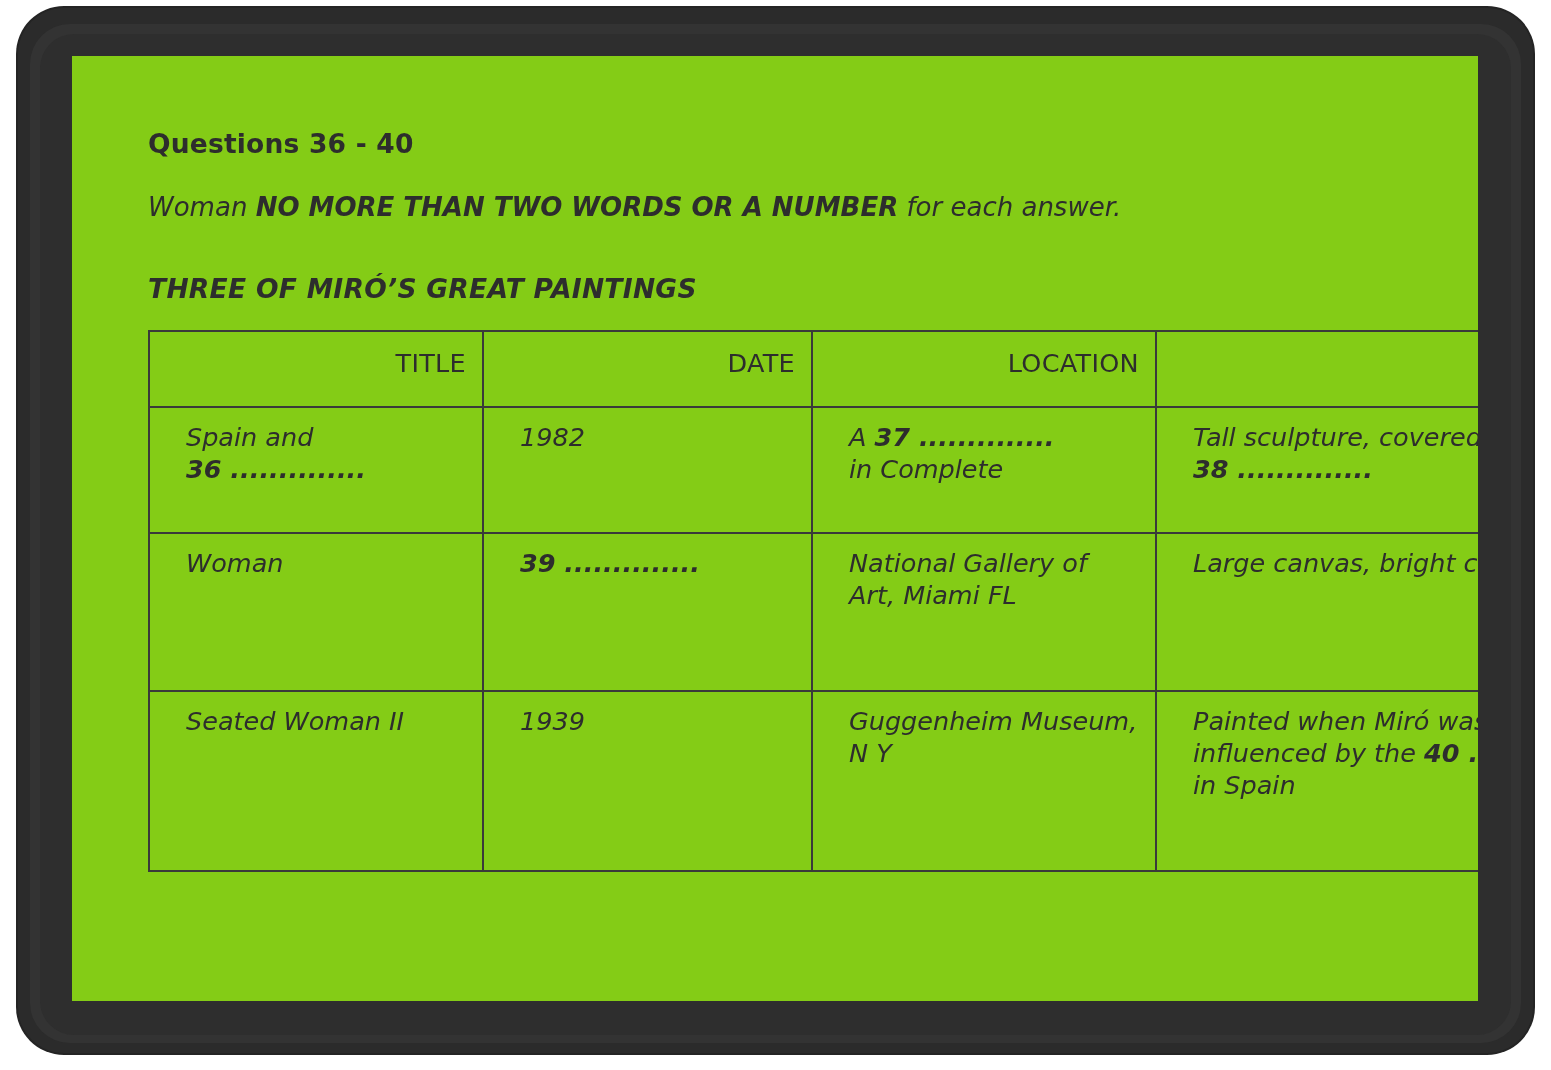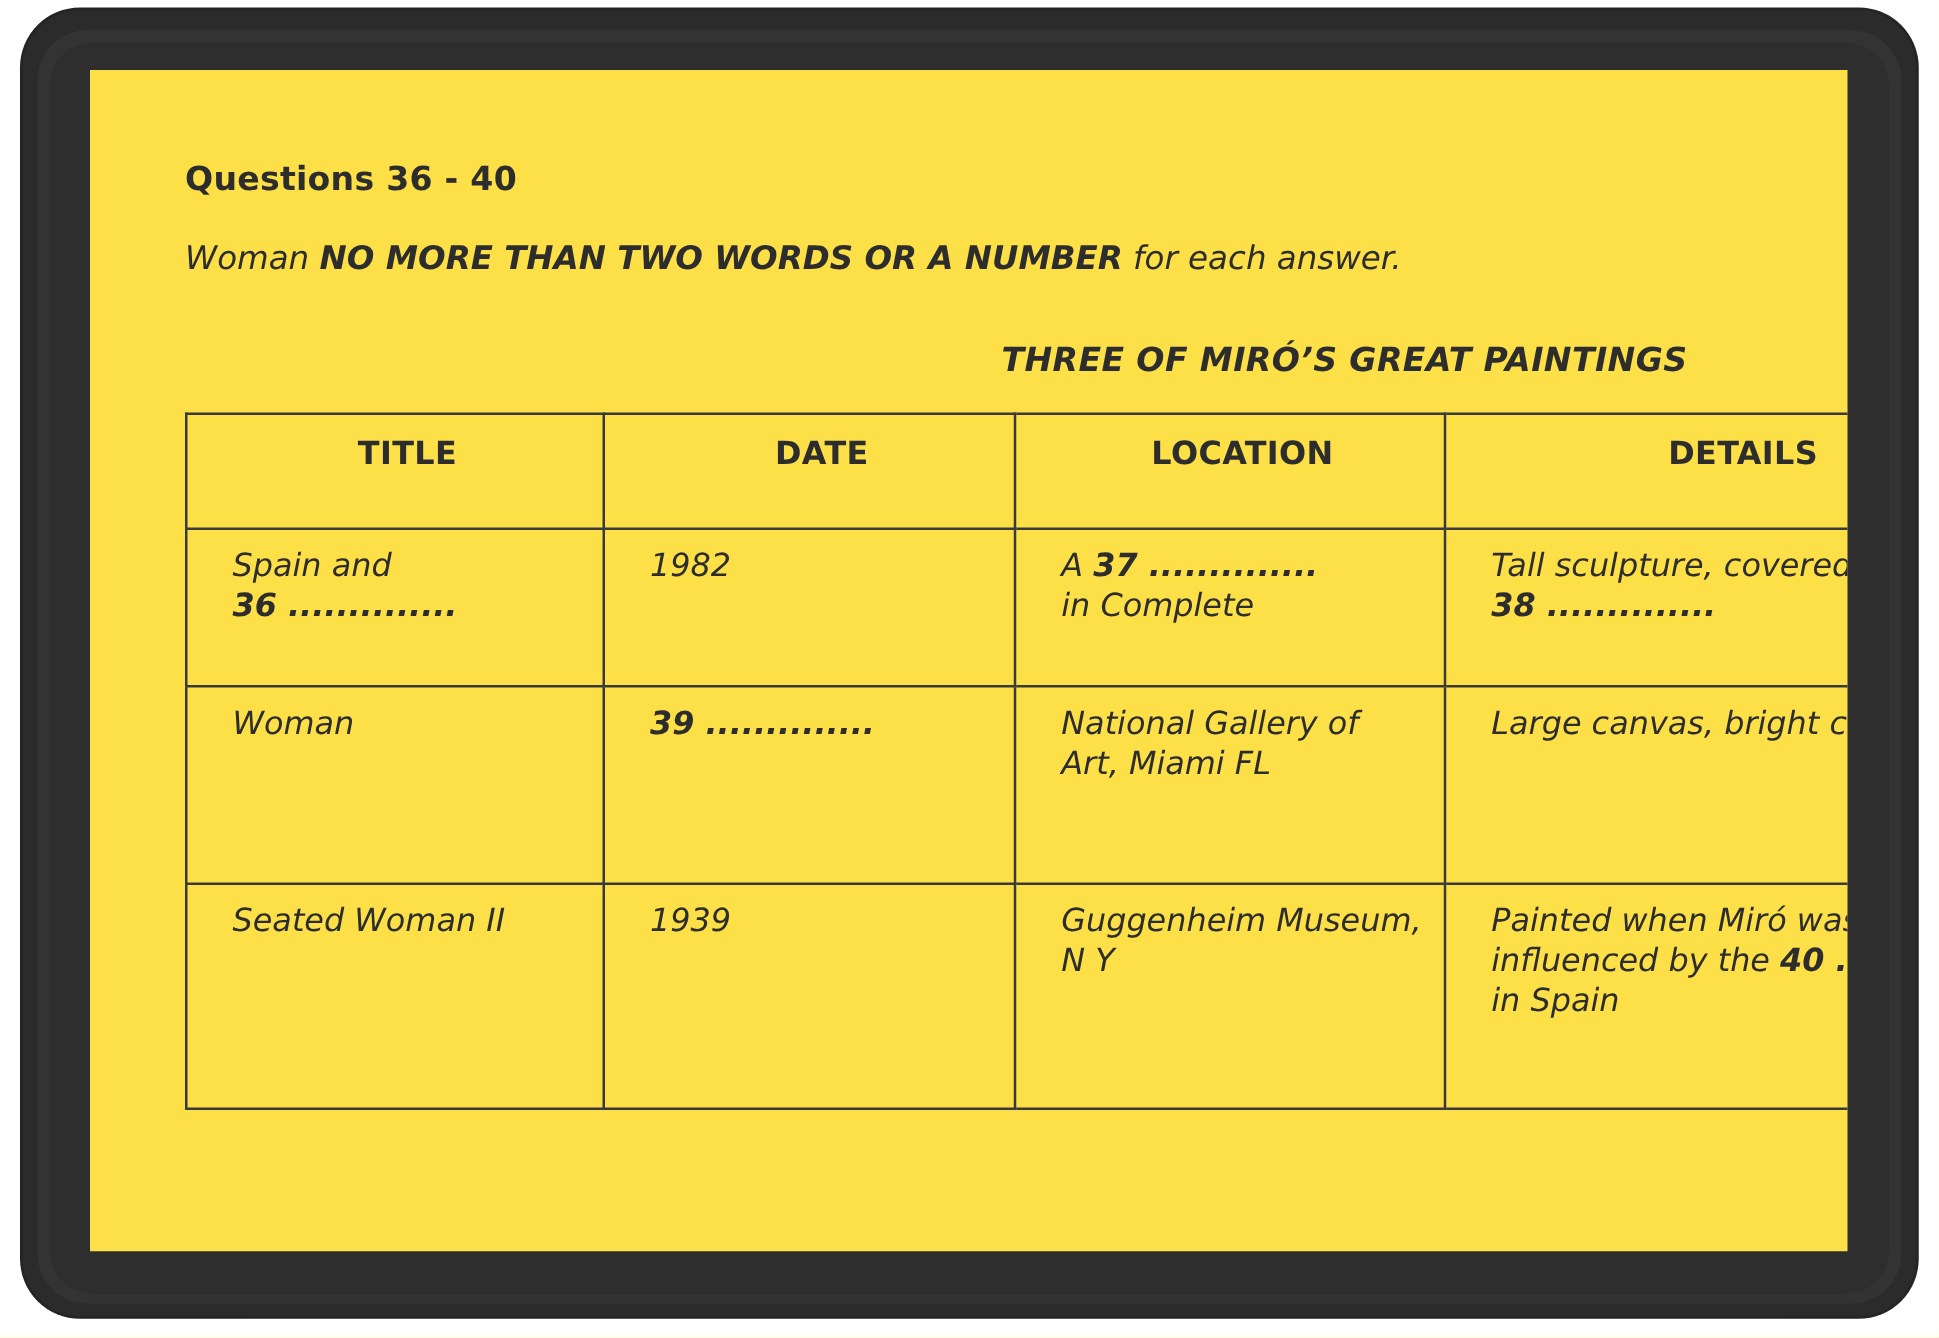--- a/index.html
+++ b/index.html
@@ -44,21 +44,21 @@
     border-radius: 34px;
   }
 
   
   .page {
     position: absolute;
     left: 72px;
     top: 56px;
     width: 1406px;
     height: 945px;
-    background: #fde047;
+    background: #84cc16;
     overflow: hidden;
   }
 
   .content {
     position: absolute;
     left: 76px;
     top: 72px;
     right: 58px;
   }
 
@@ -75,21 +75,21 @@
     color: #2d2d2d;
     margin-bottom: 34px;
     line-height: 1.15;
   }
   .instr b {
     font-weight: bold;
     font-style: italic;
   }
 
   .table-title {
-    text-align: right;
+    text-align: left;
     font-weight: bold;
     font-style: italic;
     font-size: 26.5px;
     color: #2d2d2d;
     margin-top: 50px;
     margin-bottom: 26px;
     padding-right: 70px;
     letter-spacing: 0.3px;
   }
 
@@ -100,26 +100,26 @@
   }
   table.qtable td, table.qtable th {
     border: 2px solid #3a3a3a;
     vertical-align: top;
     padding: 14px 16px 14px 36px;
     font-size: 25.5px;
     color: #2d2d2d;
     line-height: 1.25;
   }
   table.qtable th {
-    font-weight: bold;
+    font-weight: normal;
     font-style: normal;
-    text-align: center;
+    text-align: right;
     height: 56px;
     padding-top: 16px;
-    padding-bottom: 18px;
+    padding-bottom: 2px;
     letter-spacing: 0.3px;
   }
   table.qtable td {
     font-style: italic;
   }
 
   .col-title   { width: 280px; }
   .col-date    { width: 275px; }
   .col-loc     { width: 290px; }
   .col-details { width: 403px; }

